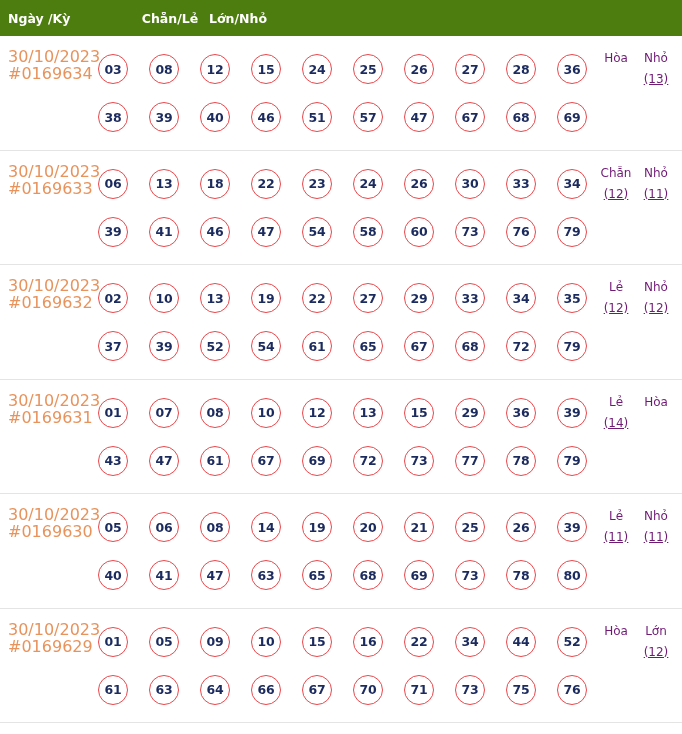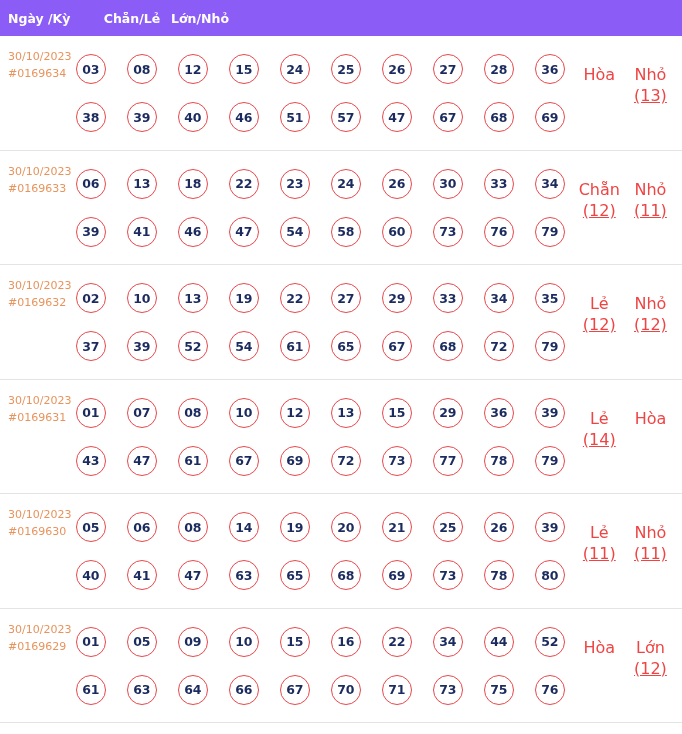--- a/index.html
+++ b/index.html
@@ -19,40 +19,41 @@
     height: 734px;
     display: flex;
     flex-direction: column;
     background: #ffffff;
   }
 
   
   .table-header {
     height: 36px;
     min-height: 36px;
-    background: #8b5cf6;
+    background: #4d7c0f;
     display: flex;
     align-items: center;
     color: #ffffff;
     font-size: 12.5px;
     font-weight: bold;
   }
   .th-date {
     width: 98px;
     padding-left: 8px;
     box-sizing: border-box;
   }
   .th-result {
     flex: 1 1 auto;
     padding-left: 8px;
     box-sizing: border-box;
   }
   .th-oddeven {
     width: 68px;
     text-align: center;
+    margin-left: 38px;
   }
   .th-bigsmall {
     width: 74px;
     text-align: center;
     padding-right: 6px;
     box-sizing: border-box;
   }
 
   
   .rows-wrap {
@@ -71,21 +72,21 @@
     border-top: none;
   }
 
   
   .cell-date {
     width: 98px;
     padding-left: 8px;
     padding-top: 12px;
     box-sizing: border-box;
     color: #e8935c;
-    font-size: 11px;
+    font-size: 16px;
     line-height: 17px;
     white-space: nowrap;
   }
   .cell-date .draw-date { display: block; }
   .cell-date .draw-id { display: block; }
 
   
   .cell-result {
     flex: 1 1 auto;
     padding-top: 9px;
@@ -112,24 +113,24 @@
     justify-content: center;
     margin-right: 9px;
     letter-spacing: -0.2px;
     box-sizing: border-box;
   }
 
   
   .cell-oddeven,
   .cell-bigsmall {
     text-align: center;
-    padding-top: 28px;
-    box-sizing: border-box;
-    color: #ef4444;
-    font-size: 16px;
+    padding-top: 12px;
+    box-sizing: border-box;
+    color: #701a75;
+    font-size: 12px;
     line-height: 21px;
   }
   .cell-oddeven { width: 68px; }
   .cell-bigsmall { width: 74px; padding-right: 6px; }
   .cell-oddeven .tag-label,
   .cell-bigsmall .tag-label { display: block; }
   .cell-oddeven .tag-count,
   .cell-bigsmall .tag-count { display: block; text-decoration: underline; }
 </style>
 </head>

